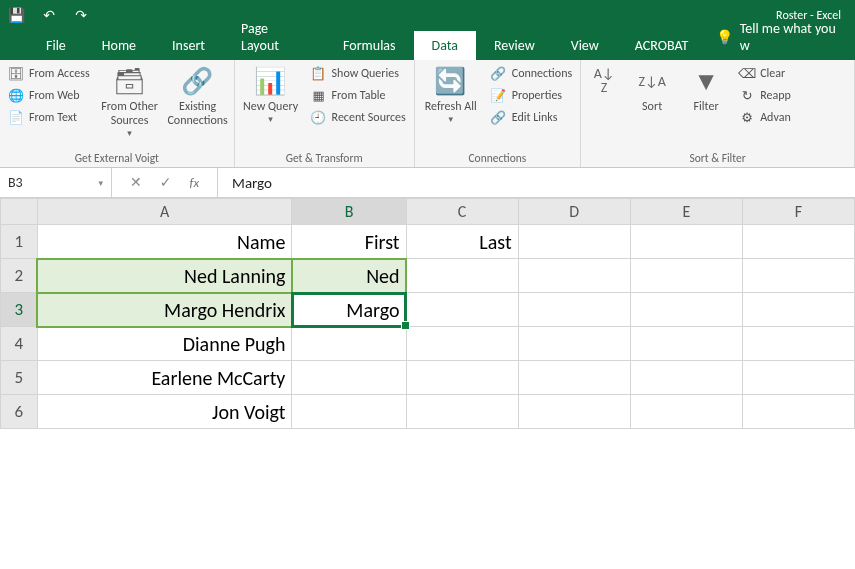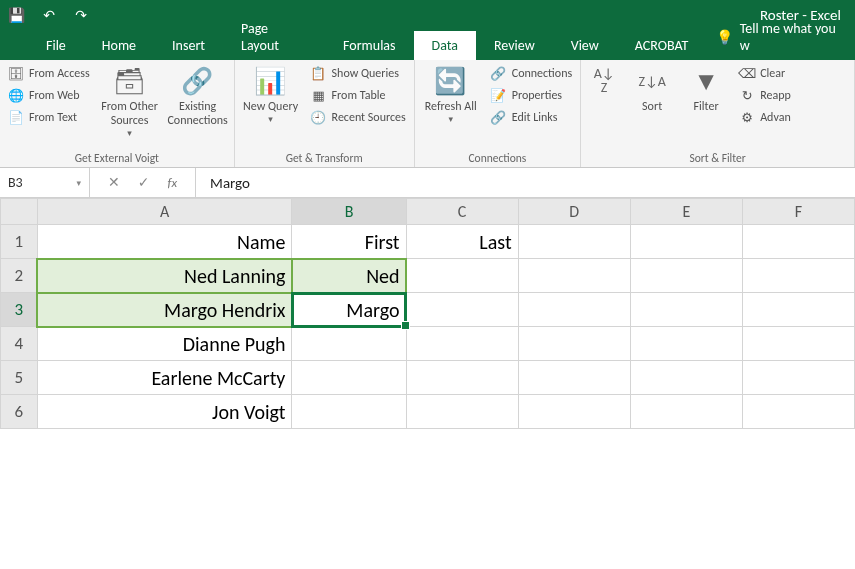--- a/index.html
+++ b/index.html
@@ -14,21 +14,21 @@
   .titlebar {
     background: #0d6b3d;
     height: 30px;
     display: flex;
     align-items: center;
     color: #fff;
     padding: 0 6px;
   }
   .qat { display: flex; align-items: center; gap: 10px; }
   .qat-icon { width: 22px; height: 22px; display: flex; align-items: center; justify-content: center; font-size: 14px; }
-  .titlebar .title { margin-left: auto; margin-right: 8px; font-size: 15px; }
+  .titlebar .title { margin-left: auto; margin-right: 8px; font-size: 12px; }
   .tabs {
     background: #0d6b3d;
     height: 30px;
     display: flex;
     align-items: flex-end;
     color: #fff;
     font-size: 14px;
     gap: 0;
     padding-left: 28px;
   }
@@ -67,21 +67,21 @@
   .fbar {
     height: 30px;
     border-bottom: 1px solid #d0d0d0;
     display: flex;
     align-items: center;
     background: #fff;
     font-size: 14px;
     color: #333;
   }
   .namebox {
-    width: 90px;
+    width: 112px;
     border-right: 1px solid #d0d0d0;
     padding: 0 8px;
     height: 100%;
     display: flex;
     align-items: center;
     justify-content: space-between;
   }
   .namebox::after { content: "▾"; font-size: 9px; color: #888; }
   .fbox-icons { display: flex; gap: 18px; padding: 0 18px; color: #888; border-right: 1px solid #d0d0d0; height: 100%; align-items: center; }
   .fx { font-style: italic; font-size: 13px; color: #777; }

